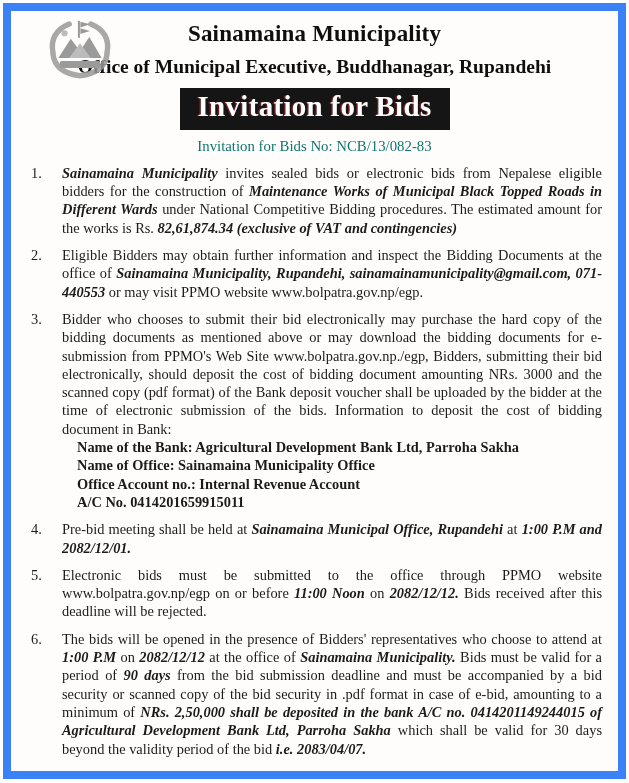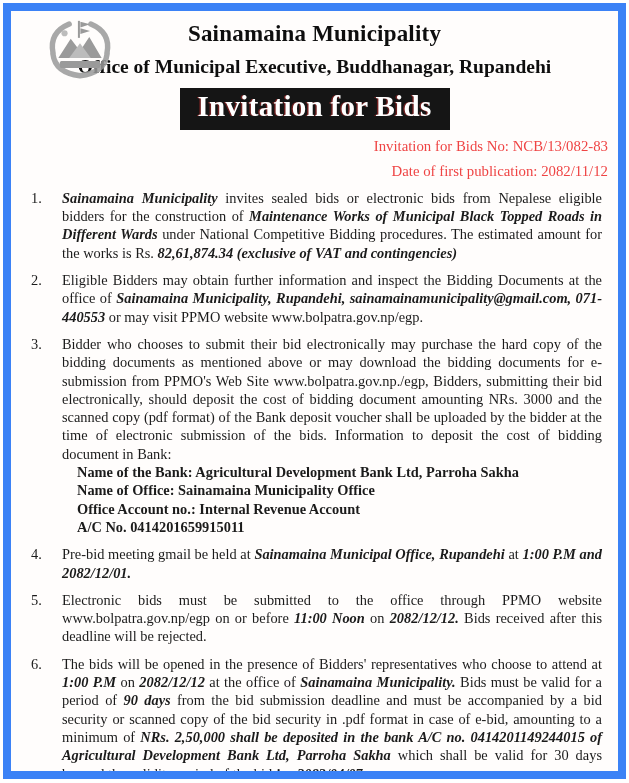--- a/index.html
+++ b/index.html
@@ -18,21 +18,21 @@
   .logo{position:absolute;left:20px;top:6px;width:78px;height:68px;}
   .h1{font-size:23px;font-weight:bold;color:#0e0e0e;letter-spacing:.2px;}
   .h2{font-size:19.5px;font-weight:bold;color:#0e0e0e;margin-top:9px;}
   .banner-wrap{text-align:center;margin-top:10px;}
   .banner{
     display:inline-block;background:#151515;color:#ffffff;
     font-weight:bold;font-size:29px;line-height:1.1;
     padding:3px 18px 7px;letter-spacing:.3px;
     text-shadow:-1.5px 0 0 rgba(185,40,40,.55);
   }
-  .meta{font-size:14.8px;color:#ef4444;margin-top:8px;text-align:right;}
+  .meta{font-size:14.8px;color:#0f766e;margin-top:8px;}
   
   .list{margin-top:9px;padding:0 3px 0 5px;}
   .item{display:flex;margin-bottom:9px;font-size:14.4px;line-height:18.3px;color:#1b1b1b;}
   .num{flex:none;width:36px;padding-left:5px;box-sizing:border-box;}
   .body{flex:1;text-align:justify;padding-right:3px;}
   .bi{font-weight:bold;font-style:italic;}
   .u{cursor:pointer;}
   .block{display:block;font-weight:bold;text-align:left;margin-left:15px;}
 </style>
 </head>
@@ -60,39 +60,38 @@
           <path d="M36 53 L50 34 L64 53 Z"></path>
         </g>
       </svg>
     </div>
     <div class="h1">Sainamaina Municipality</div>
     <div class="h2">Office of Municipal Executive, Buddhanagar, Rupandehi</div>
     <div class="banner-wrap">
       <span class="banner">Invitation for Bids</span>
     </div>
     <div class="meta">Invitation for Bids No: NCB/13/082-83</div>
-    <div class="meta">Date of first publication: 2082/11/12</div>
   </div>
 
   <div class="list">
       <div class="item">
         <div class="num">1.</div>
         <div class="body"><span class="bi">Sainamaina Municipality</span><span> invites sealed bids or electronic bids from Nepalese eligible bidders for the construction of </span><span class="bi">Maintenance Works of Municipal Black Topped Roads in Different Wards</span><span> under National Competitive Bidding procedures. The estimated amount for the works is Rs. </span><span class="bi">82,61,874.34 (exclusive of VAT and contingencies)</span></div>
       </div>
       <div class="item">
         <div class="num">2.</div>
         <div class="body"><span>Eligible Bidders may obtain further information and inspect the Bidding Documents at the office of </span><span class="bi">Sainamaina Municipality, Rupandehi, sainamainamunicipality@gmail.com, 071-440553</span><span> or may visit PPMO website www.bolpatra.gov.np/egp.</span></div>
       </div>
       <div class="item">
         <div class="num">3.</div>
         <div class="body"><span>Bidder who chooses to submit their bid electronically may purchase the hard copy of the bidding documents as mentioned above or may download the bidding documents for e-submission from PPMO's Web Site www.bolpatra.gov.np./egp, Bidders, submitting their bid electronically, should deposit the cost of bidding document amounting NRs. 3000 and the scanned copy (pdf format) of the Bank deposit voucher shall be uploaded by the bidder at the time of electronic submission of the bids. Information to deposit the cost of bidding document in Bank:</span><div class="block">Name of the Bank: Agricultural Development Bank Ltd, Parroha Sakha</div><div class="block">Name of Office: Sainamaina Municipality Office</div><div class="block">Office Account no.: Internal Revenue Account</div><div class="block">A/C No. 0414201659915011</div></div>
       </div>
       <div class="item">
         <div class="num">4.</div>
-        <div class="body"><span>Pre-bid meeting gmail be held at </span><span class="bi">Sainamaina Municipal Office, Rupandehi</span><span> at </span><span class="bi">1:00 P.M and 2082/12/01.</span></div>
+        <div class="body"><span>Pre-bid meeting shall be held at </span><span class="bi">Sainamaina Municipal Office, Rupandehi</span><span> at </span><span class="bi">1:00 P.M and 2082/12/01.</span></div>
       </div>
       <div class="item">
         <div class="num">5.</div>
         <div class="body"><span>Electronic bids must be submitted to the office through PPMO website </span><span class="u">www.bolpatra.gov.np/egp</span><span> on or before </span><span class="bi">11:00 Noon</span><span> on </span><span class="bi">2082/12/12.</span><span> Bids received after this deadline will be rejected.</span></div>
       </div>
       <div class="item">
         <div class="num">6.</div>
         <div class="body"><span>The bids will be opened in the presence of Bidders' representatives who choose to attend at </span><span class="bi">1:00 P.M</span><span> on </span><span class="bi">2082/12/12</span><span> at the office of </span><span class="bi">Sainamaina Municipality.</span><span> Bids must be valid for a period of </span><span class="bi">90 days</span><span> from the bid submission deadline and must be accompanied by a bid security or scanned copy of the bid security in .pdf format in case of e-bid, amounting to a minimum of </span><span class="bi">NRs. 2,50,000 shall be deposited in the bank A/C no. 0414201149244015 of Agricultural Development Bank Ltd, Parroha Sakha</span><span> which shall be valid for 30 days beyond the validity period of the bid </span><span class="bi">i.e. 2083/04/07.</span></div>
       </div>
     </div>

